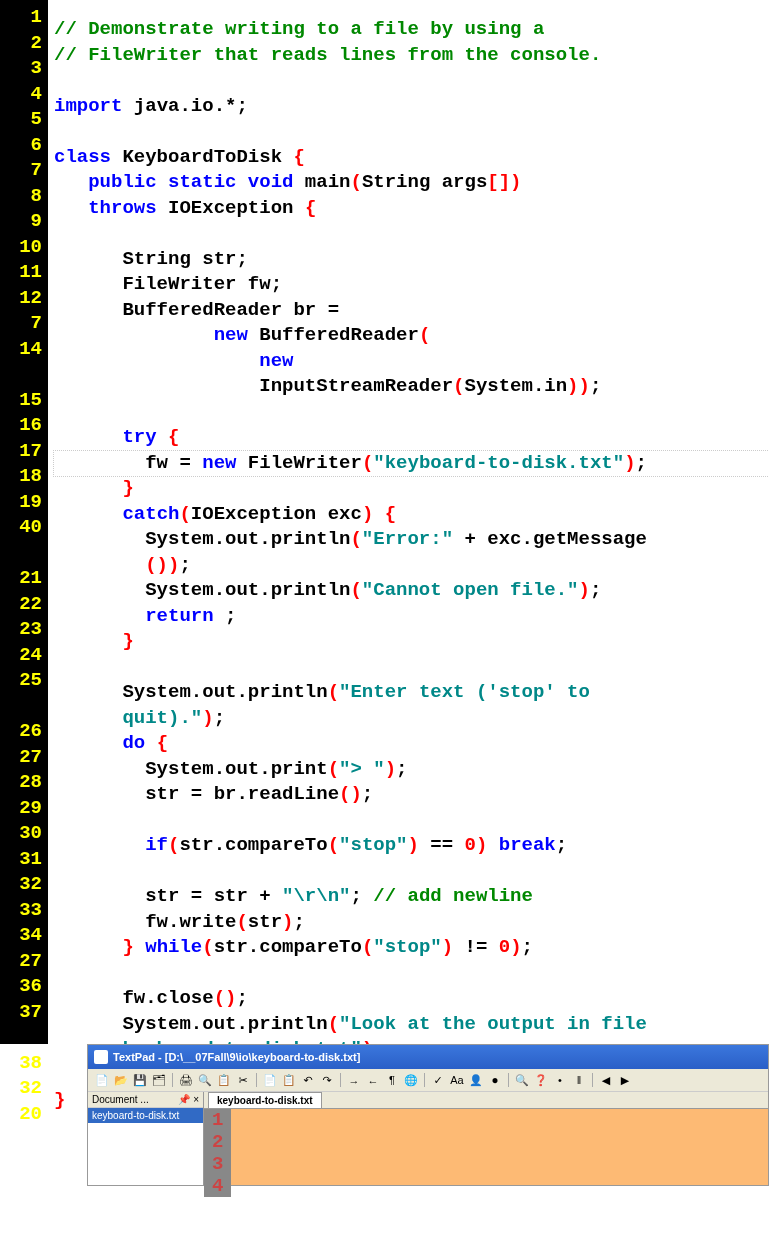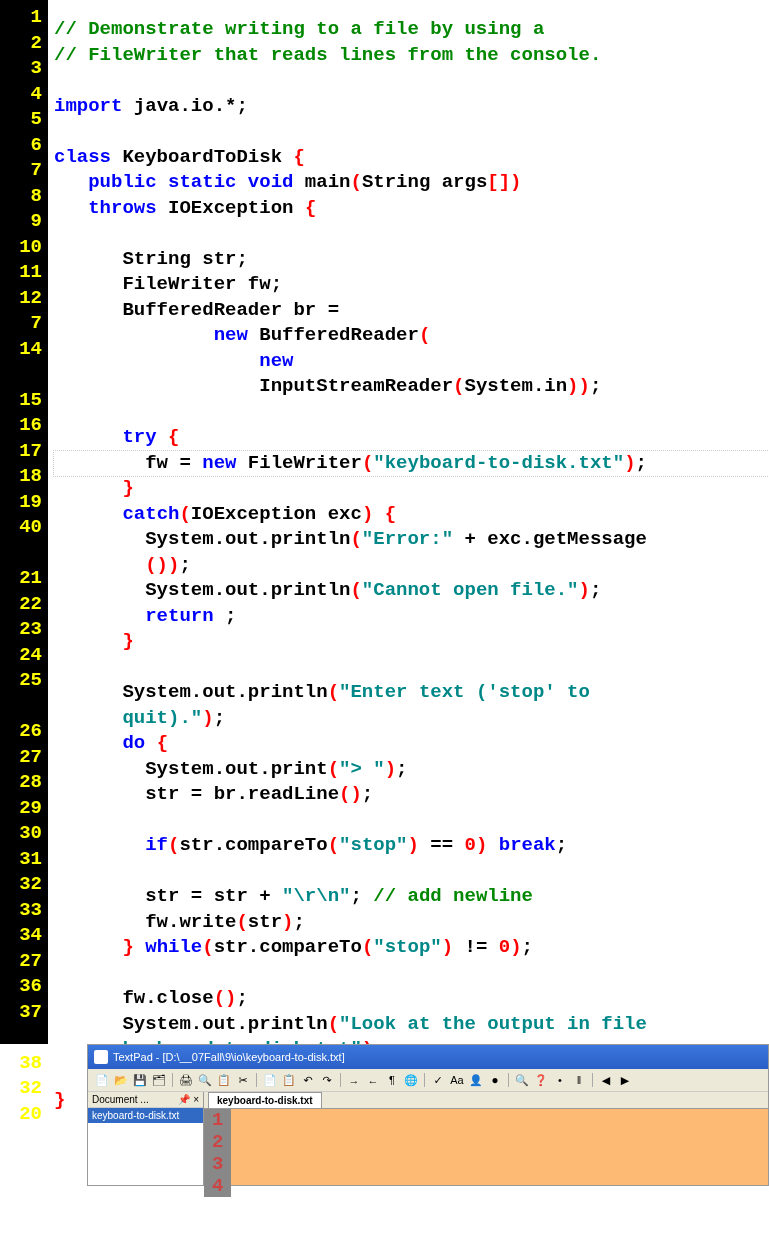--- a/index.html
+++ b/index.html
@@ -7,21 +7,21 @@
 .gutter{background:#000;color:#ff0;text-align:right;padding:5px 6px 0 0;min-width:42px;font-weight:bold;line-height:25.5px}
 .code{padding:17px 0 0 6px;line-height:25.5px;white-space:pre;font-weight:bold;flex:1}
 .kw{color:#00f}
 .com{color:#080}
 .str{color:#008888}
 .num{color:#f00}
 .br{color:#f00}
 .id{color:#000}
 .hl{background:linear-gradient(#fff,#fff) padding-box;outline:1px dotted #ccc;display:inline-block;width:100%}
 .textpad{position:absolute;left:87px;top:1044px;width:680px;border:1px solid #999;background:#ece9d8;font-family:Tahoma,sans-serif;font-size:11px}
-.tp-title{background:linear-gradient(#3b77dd,#2a5fc7);color:#fff;padding:5px 6px;font-weight:normal;display:flex;align-items:center;gap:5px}
+.tp-title{background:linear-gradient(#3b77dd,#2a5fc7);color:#fff;padding:5px 6px;font-weight:bold;display:flex;align-items:center;gap:5px}
 .tp-icon{width:14px;height:14px;background:#fff;border-radius:2px}
 .tp-menu{padding:3px 6px;display:flex;gap:14px;color:#000;border-bottom:1px solid #ccc}
 .tp-tb{padding:3px 6px;display:flex;gap:3px;align-items:center;flex-wrap:wrap;border-bottom:1px solid #ccc}
 .tb-ic{width:16px;height:16px;display:inline-flex;align-items:center;justify-content:center;font-size:11px}
 .tb-sep{width:1px;height:14px;background:#aaa;margin:0 2px}
 .tp-body{display:flex;background:#fdba74;height:93px}
 .tp-doc{width:115px;border-right:1px solid #999;background:#fff;font-size:11px}
 .tp-doc-hd{background:#ece9d8;padding:2px 4px;display:flex;justify-content:space-between;border-bottom:1px solid #ccc;font-size:10px}
 .tp-doc-it{padding:2px 4px;background:#316ac5;color:#fff;font-size:10px}
 .tp-main{flex:1;display:flex;flex-direction:column}

